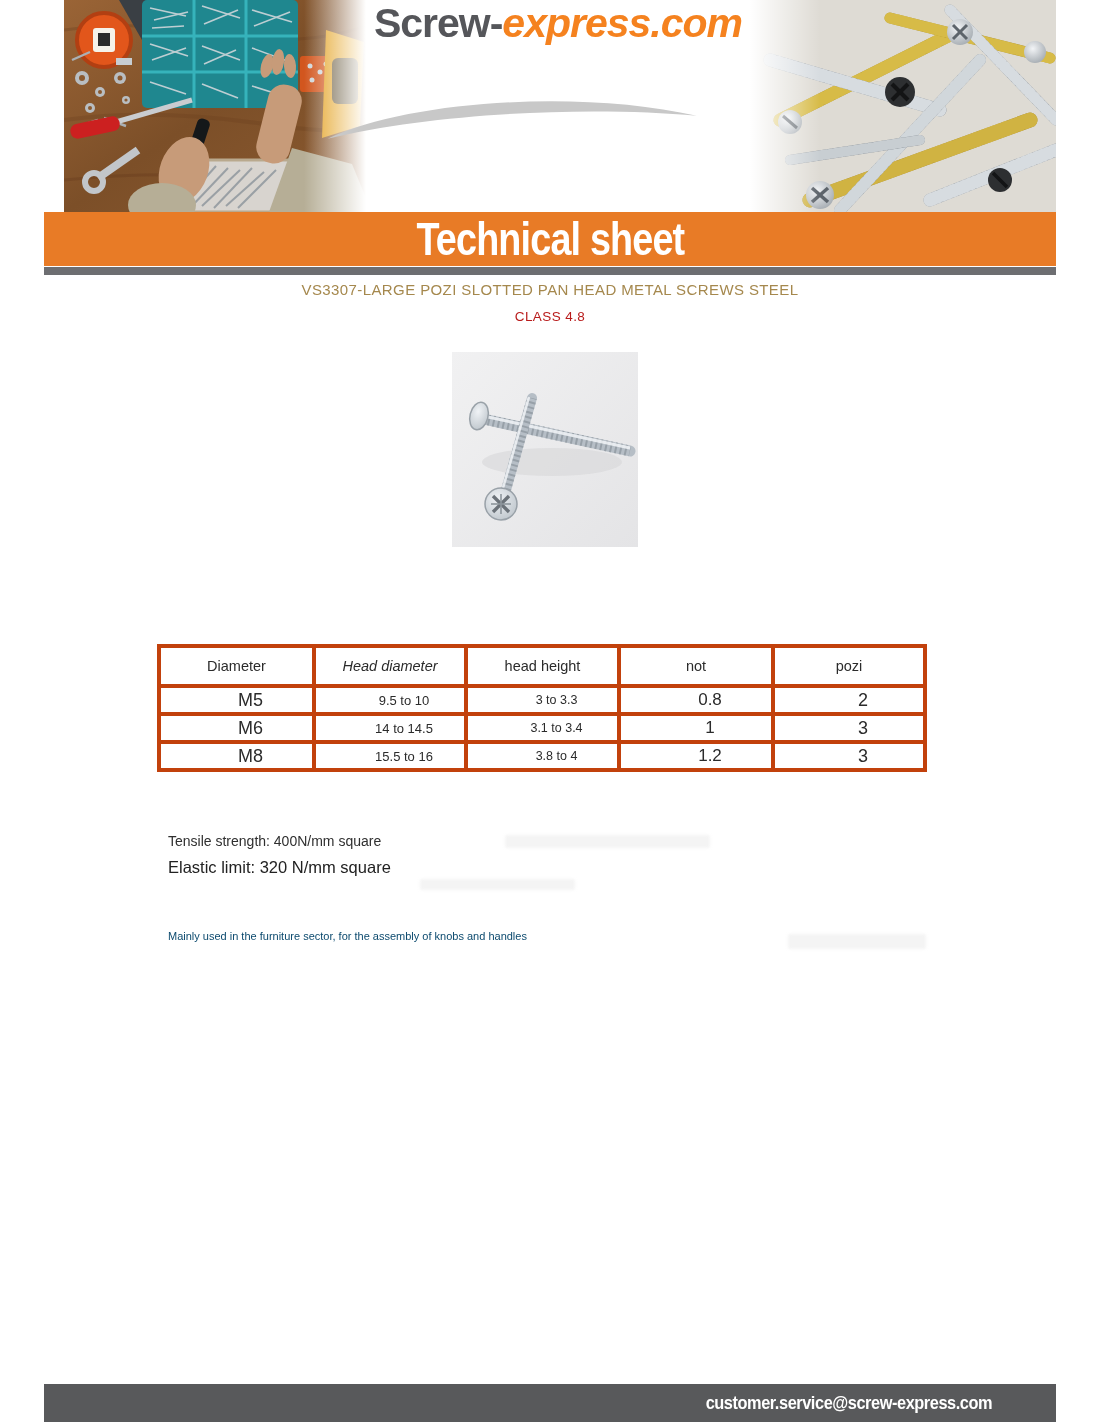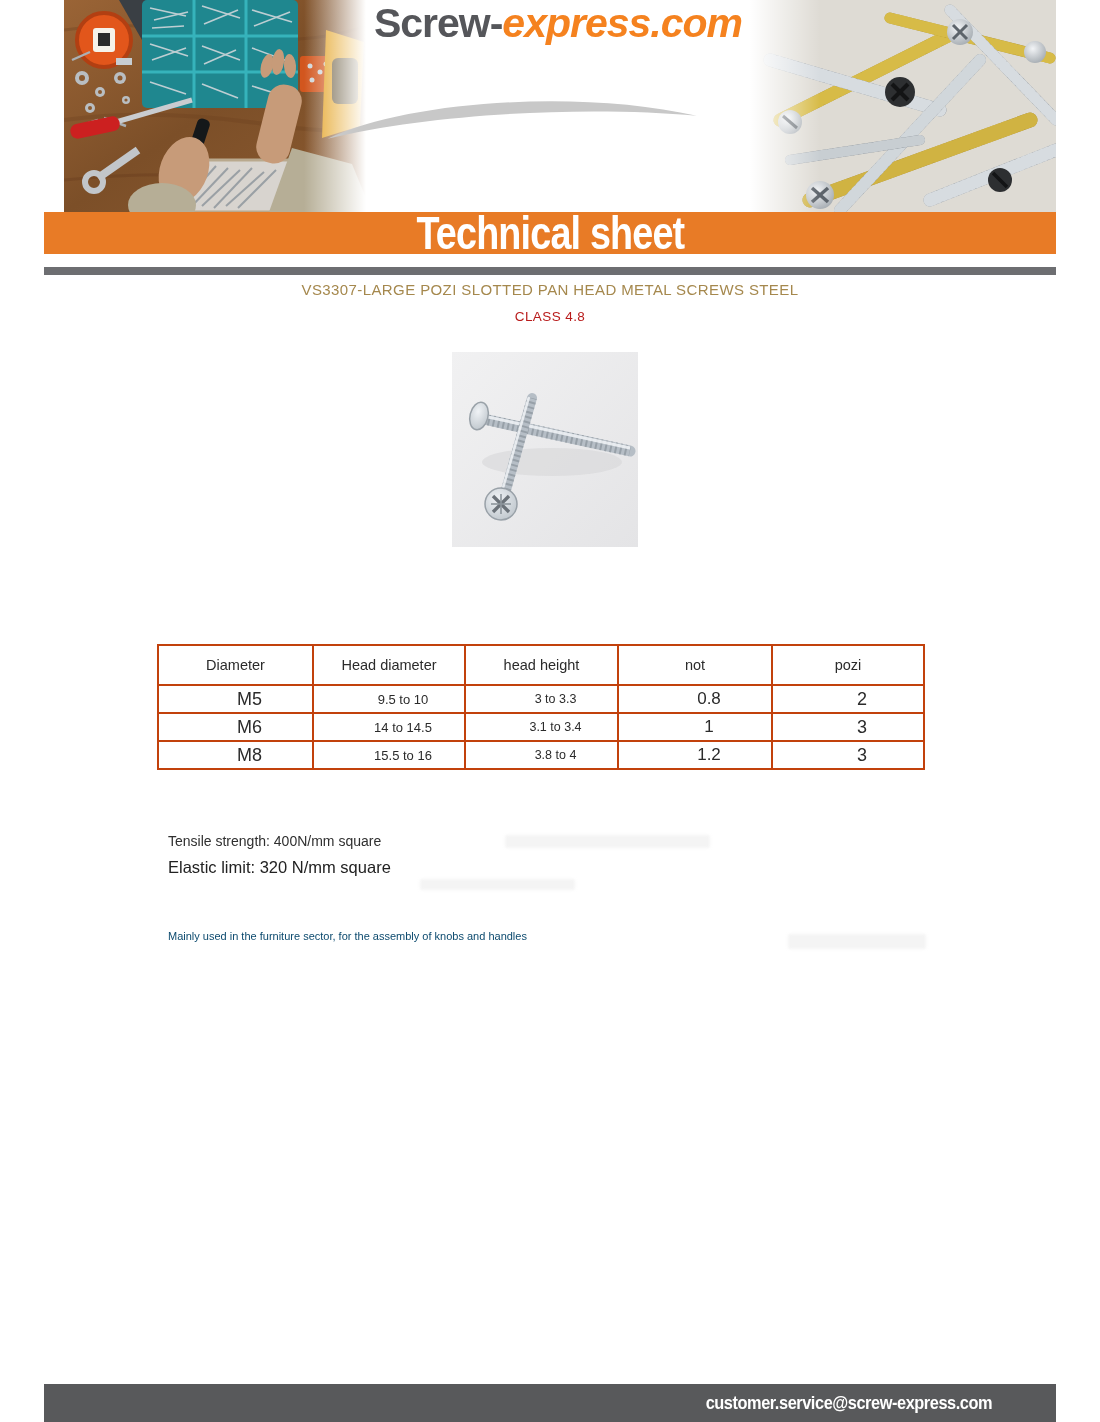--- a/index.html
+++ b/index.html
@@ -13,43 +13,43 @@
   .hero-center{ flex:1 1 auto; display:flex; flex-direction:column; align-items:center; justify-content:center; padding-bottom:26px; }
   .hero-right { width:306px; height:212px; flex:0 0 auto; }
   .hero svg { display:block; width:100%; height:100%; }
 
   .logo-line { white-space:nowrap; font-size:41px; font-weight:bold; letter-spacing:-1px; }
   .logo-part1 { color:#55565a; }
   .logo-part2 { color:#f5821f; font-style:italic; }
   .logo-swoosh { width:235px; height:30px; margin-top:2px; margin-left:-90px; }
 
   
-  .banner { position:absolute; left:44px; right:44px; top:212px; height:42px; background:#e87b26;
+  .banner { position:absolute; left:44px; right:44px; top:212px; height:54px; background:#e87b26;
             display:flex; align-items:center; justify-content:center; overflow:hidden; }
   .banner-text { color:#fff; font-weight:bold; font-size:46px; letter-spacing:-1px;
                  transform:scaleX(0.82); transform-origin:center; line-height:1; }
   .gray-strip { position:absolute; left:44px; right:44px; top:267px; height:8px; background:#6d6e71; }
 
   
   .prod-title { position:absolute; top:281px; left:0; right:0; text-align:center;
                 color:#a5884d; font-size:15px; letter-spacing:0.4px; font-weight:500; }
   .prod-class { position:absolute; top:309px; left:0; right:0; text-align:center;
                 color:#b91c1c; font-size:13.5px; letter-spacing:0.4px; }
 
   
   .figure { position:absolute; left:452px; top:352px; width:186px; height:195px; background:#ededee; }
   .figure svg { display:block; width:100%; height:100%; }
 
   
   .spec-table { position:absolute; left:157px; top:644px; border-collapse:collapse; table-layout:fixed; }
-  .spec-table td, .spec-table th { border:2px solid #c2410c; text-align:center; vertical-align:middle;
+  .spec-table td, .spec-table th { border:4px solid #c2410c; text-align:center; vertical-align:middle;
                                    color:#2b2b2b; background:#fff; font-weight:normal; }
   .spec-table th { height:40px; font-size:14.5px; }
   .spec-table td { height:28px;padding-left:28px; }
-  .cw0{width:155px;} .cw1{width:152px;} .cw2{width:153px;} .cw3{width:154px;} .cw4{width:152px;}
+  .cw0{width:155px;} .cw1{width:152px;font-style:italic;} .cw2{width:153px;} .cw3{width:154px;} .cw4{width:152px;}
   .fs-big   { font-size:18px; }
   .fs-med   { font-size:17px; }
   .fs-small { font-size:13px; }
   .fs-xs    { font-size:12.5px; }
 
   
   .spec-lines { position:absolute; left:168px; top:833px; color:#2f2f2f; }
   .spec-line1 { font-size:14px; }
   .spec-line2 { font-size:16.5px; margin-top:9px; color:#222; }
   .usage-line { position:absolute; left:168px; top:930px; font-size:11px; color:#0c4a6e; }

